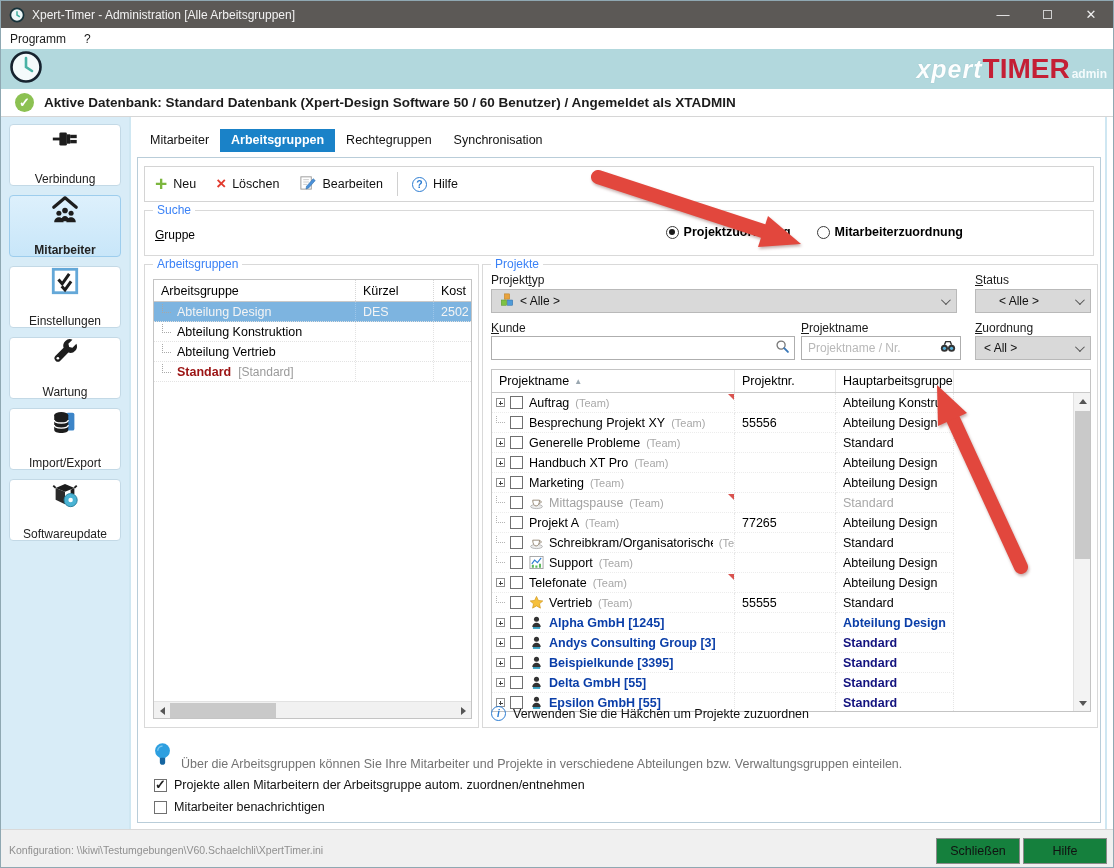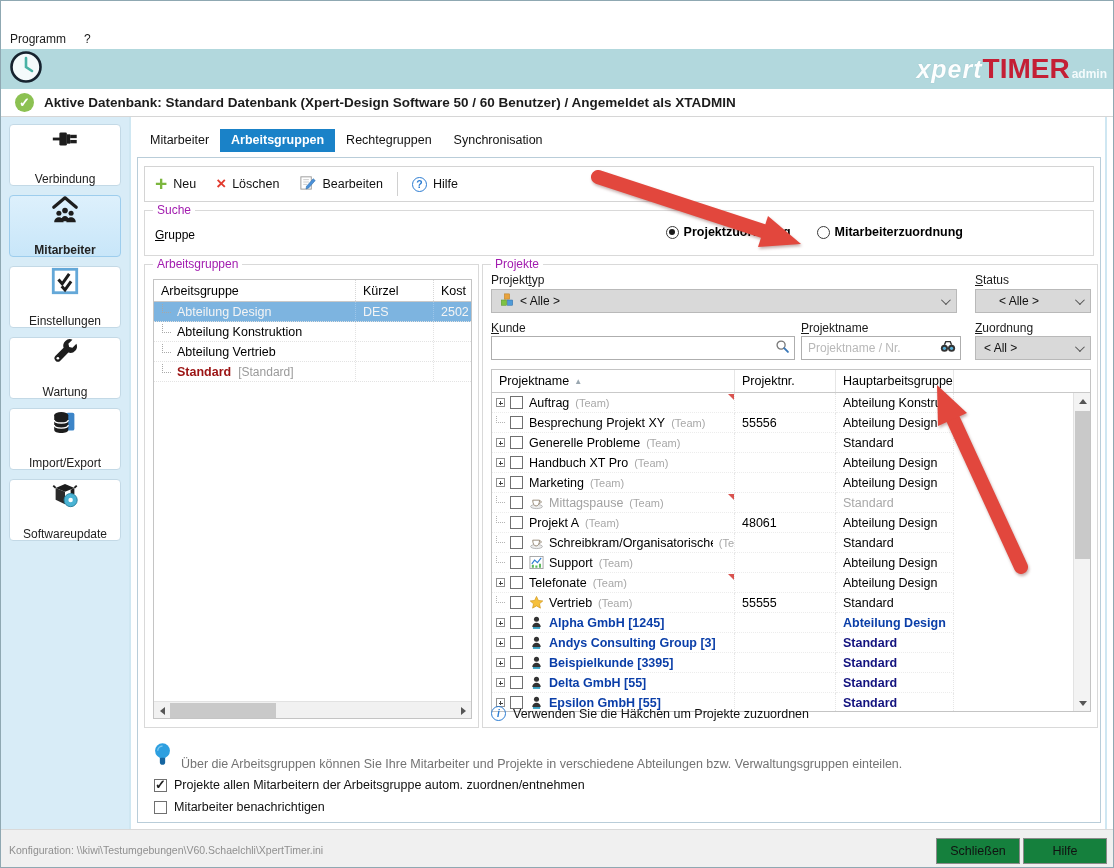--- a/index.html
+++ b/index.html
@@ -46,21 +46,21 @@
   
   .toolbar{position:absolute;left:6px;top:8px;width:950px;height:36px;border:1px solid #d4d4d4;display:flex;align-items:center;font-size:12.5px;color:#111;}
   .tb-item{display:flex;align-items:center;gap:6px;padding:0 10px;height:100%;}
   .tb-plus{color:#7cb63e;font-size:21px;font-weight:bold;line-height:18px;}
   .tb-x{color:#e23b2e;font-size:17px;font-weight:bold;line-height:16px;}
   .tb-sep{width:1px;height:24px;background:#d0d0d0;margin:0 4px;}
   .help-badge{width:15px;height:15px;border:1.6px solid #2d7dd2;border-radius:50%;color:#2d7dd2;font-size:10.5px;font-weight:bold;display:flex;align-items:center;justify-content:center;}
 
   
   .gbox{position:absolute;border:1px solid #d9d9d9;}
-  .gbox>.legend{position:absolute;top:-8px;left:8px;background:#fff;padding:0 4px;font-size:12px;color:#a21caf;}
+  .gbox>.legend{position:absolute;top:-8px;left:8px;background:#fff;padding:0 4px;font-size:12px;color:#3b82f6;}
   .suche{left:6px;top:52px;width:950px;height:46px;}
   .suche-inner{display:flex;align-items:center;height:100%;padding:4px 10px 0 10px;font-size:12px;}
   .suche-inner .lbl{margin-right:26px;}
   .txt-input{height:23px;border:1px solid #aeaeae;font-size:12px;padding:0 6px;color:#222;font-family:"Liberation Sans",sans-serif;}
   .txt-input::placeholder{color:#b4b4b4;}
   .radios{position:absolute;right:130px;top:14px;display:flex;gap:26px;align-items:center;}
   .radio-wrap{display:flex;align-items:center;gap:5px;font-size:12.5px;font-weight:bold;}
   .radio{width:13px;height:13px;border:1px solid #3a3a3a;border-radius:50%;background:#fff;position:relative;flex:0 0 auto;}
   .radio.sel::after{content:"";position:absolute;left:2.5px;top:2.5px;width:6px;height:6px;border-radius:50%;background:#1a1a1a;}
 
@@ -133,20 +133,36 @@
   .f-help{right:6px;}
 
   .overlay{position:absolute;left:0;top:0;z-index:60;pointer-events:none;}
   .overlay g{filter:drop-shadow(1px 2px 1.5px rgba(90,20,15,.35));}
 </style>
 </head>
 <body>
 
 <div class="window">
 
+  <div class="titlebar">
+    <span class="app-icon">
+      <svg width="16" height="16" viewBox="0 0 16 16">
+          <circle cx="8" cy="8" r="6.6" fill="#eef7f8" stroke="#16323a" stroke-width="1.7"></circle>
+          <path d="M8 4.2V8l2.8 1.8" stroke="#3fae9f" stroke-width="1.5" fill="none"></path>
+        </svg>
+    </span>
+    <span>Xpert-Timer - Administration [Alle Arbeitsgruppen]</span>
+    <div class="win-controls">
+      <div class="win-btn">—</div>
+      <div class="win-btn">
+          <span class="sq"></span>
+        </div>
+      <div class="win-btn">✕</div>
+    </div>
+  </div>
 
   <div class="menubar">
     <span class="menu-item">Programm</span>
     <span class="menu-item">?</span>
   </div>
 
   <div class="band">
     <span class="logo-clock">
       <svg width="34" height="34" viewBox="0 0 34 34">
           <circle cx="17" cy="17" r="14.5" fill="#f4fafb" stroke="#16222e" stroke-width="2.6"></circle>
@@ -476,21 +492,21 @@
                 <div class="cnr" style="width: 101px;"></div>
                 <div class="cgrp g-dim" style="width: 118px; white-space: nowrap; overflow: hidden;">Standard</div>
               </div>
               <div class="pr-row">
                 <div class="cname" style="width: 243px;">
                   <span class="nostub"></span>
                   <span class="cb"></span>
                   <span style="white-space: nowrap; overflow: hidden;">Projekt A</span>
                   <span class="team">(Team)</span>
                 </div>
-                <div class="cnr" style="width: 101px;">48061</div>
+                <div class="cnr" style="width: 101px;">77265</div>
                 <div class="cgrp" style="width: 118px; white-space: nowrap; overflow: hidden;">Abteilung Design</div>
               </div>
               <div class="pr-row">
                 <div class="cname" style="width: 243px;">
                   <span class="nostub"></span>
                   <span class="cb"></span>
                   <span class="pr-ic">
                     <svg width="15" height="15" viewBox="0 0 16 16">
                       <ellipse cx="8" cy="12.3" rx="6.3" ry="2.2" fill="#ececec" stroke="#9a9a9a" stroke-width=".7"></ellipse>
                       <path d="M4 5.5h7.2c0 3.2-1.1 6.2-3.6 6.2S4 8.7 4 5.5z" fill="#fff" stroke="#8a7a66" stroke-width=".9"></path>

